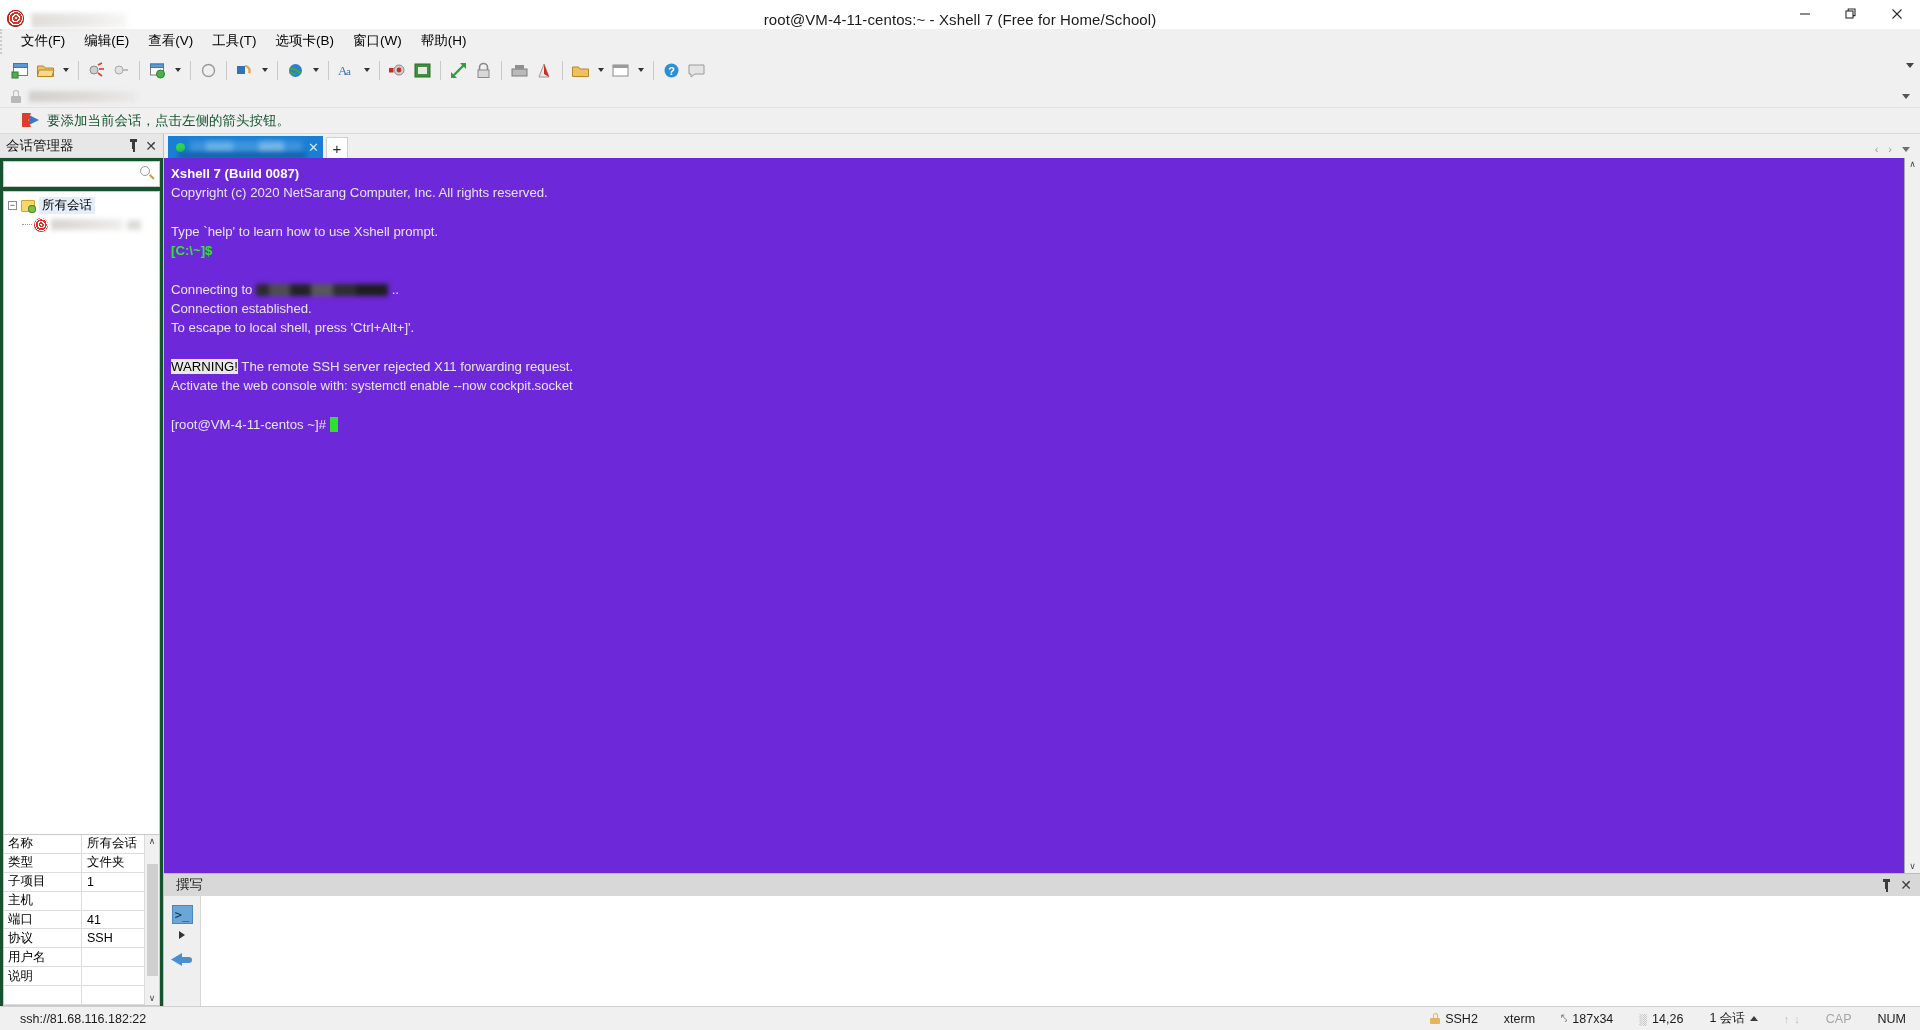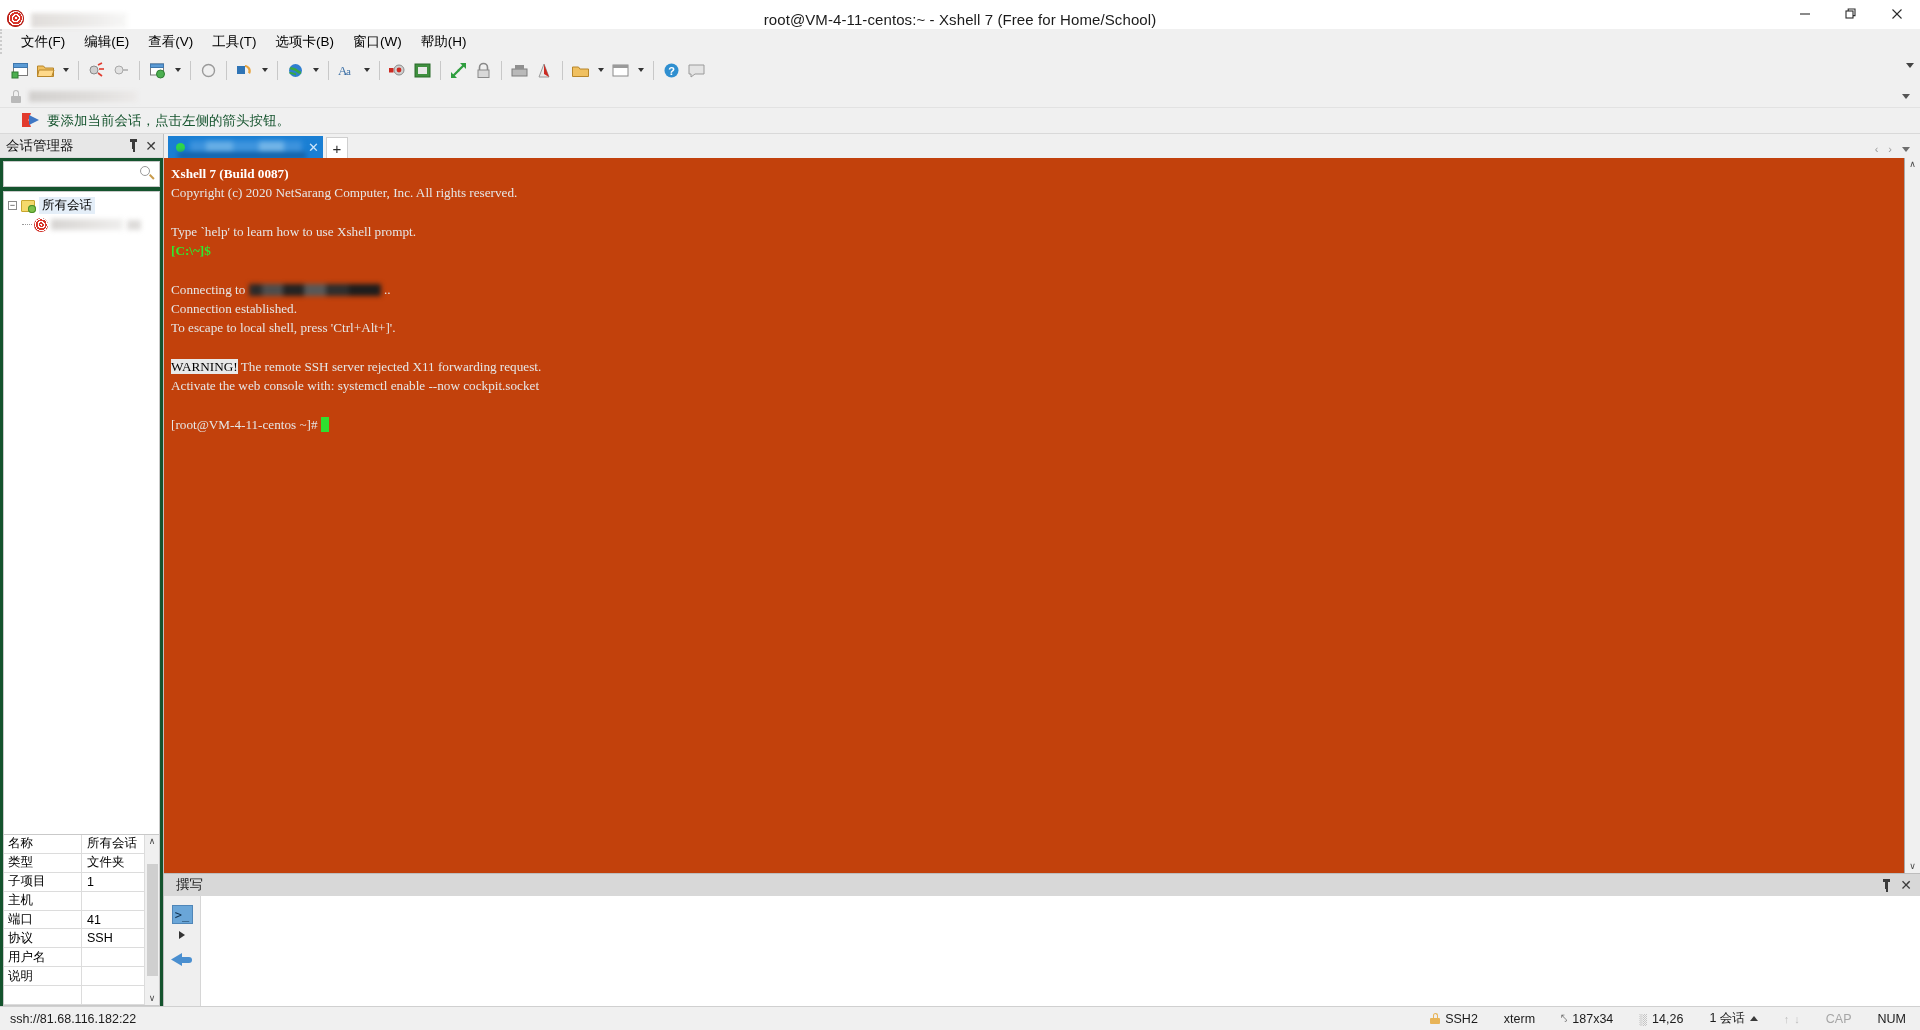--- a/index.html
+++ b/index.html
@@ -50,21 +50,21 @@
   .win-btn {
     width: 46px; height: 29px; display: flex; align-items: center; justify-content: center;
     color: #2b2b2b;
   }
   .win-btn svg { display: block; }
 
   
   .menubar {
     height: 25px; min-height: 25px;
     background: #f0f0f0;
-    display: flex; align-items: center;
+    display: flex; align-items: flex-start;
     padding-left: 10px;
     border-left: 2px dotted #cccccc;
   }
   .menu-item {
     font-size: 13.5px; color: #000; padding: 3px 9px; margin-right: 1px;
     white-space: nowrap;
   }
 
   
   .toolbar {
@@ -236,22 +236,22 @@
     border: 1px solid #cfcfcf; border-bottom: none;
     display: flex; align-items: center; justify-content: center;
     font-size: 15px; color: #2c2c2c; line-height: 1;
   }
   .tabbar-nav { margin-left: auto; display: flex; align-items: center; gap: 10px; padding: 0 10px 3px 0; }
   .nav-ar { font-size: 11px; color: #9a9a9a; line-height: 1; }
   .nav-caret { width: 0; height: 0; border-left: 4px solid transparent; border-right: 4px solid transparent; border-top: 5px solid #6e6e6e; }
 
   .termwrap { flex: 1 1 auto; display: flex; min-height: 0; background: #000; position: relative; }
   .terminal {
-    flex: 1 1 auto; background: #c2410c; color: #e6e6e6;
-    font-family: Liberation Serif, serif;
+    flex: 1 1 auto; background: #6d28d9; color: #e6e6e6;
+    font-family: Liberation Sans, sans-serif;
     font-size: 13.2px; line-height: 19.3px;
     padding: 6px 0 8px 7px; white-space: pre; overflow: hidden;
     min-width: 0;
   }
   .t-bold { font-weight: bold; color: #ffffff; }
   .t-green { color: #30e830; }
   .t-inv { background: #e9e9e9; color: #000; }
   .t-blur {
     display: inline-block; width: 132px; height: 12px; vertical-align: -2px;
     background: linear-gradient(90deg,#2a2a2a 0 10%, #4d4d4d 10% 26%, #232323 26% 42%, #585858 42% 58%, #2e2e2e 58% 76%, #1d1d1d 76% 100%);
@@ -288,21 +288,21 @@
     position: absolute; left: 0; top: 2px; width: 11px; height: 13px; background: #4a8fd0;
     clip-path: polygon(100% 0, 100% 100%, 0 50%);
   }
   .back-ico .tail { position: absolute; left: 8px; top: 6px; width: 13px; height: 6px; background: #4a8fd0; border-radius: 0 4px 4px 0; }
   .compose-input { flex: 1 1 auto; background: #fff; }
 
   
   .statusbar {
     height: 24px; min-height: 24px; background: #f0f0f0;
     border-top: 1px solid #d0d0d0;
-    display: flex; align-items: center; padding: 0 14px 0 10px;
+    display: flex; align-items: center; padding: 0 14px 0 20px;
     font-size: 12.5px; color: #1b1b1b;
   }
   .sb-left { white-space: nowrap; }
   .sb-right { margin-left: auto; display: flex; align-items: center; gap: 26px; text-align: center; }
   .sb-cell { display: flex; align-items: center; gap: 5px; white-space: nowrap; }
   .sb-lock { width: 10px; height: 11px; position: relative; }
   .sb-lock .b { position: absolute; bottom: 0; left: 0; width: 10px; height: 6px; background: #e8b457; border-radius: 1px; }
   .sb-lock .s { position: absolute; top: 0; left: 2.4px; width: 5px; height: 5px; border: 1.5px solid #e8b457; border-bottom: none; border-radius: 3px 3px 0 0; }
   .sb-ico-sz { font-size: 11px; color: #5d5d5d; }
   .sb-up { color: #bdbdbd; font-size: 11px; }

